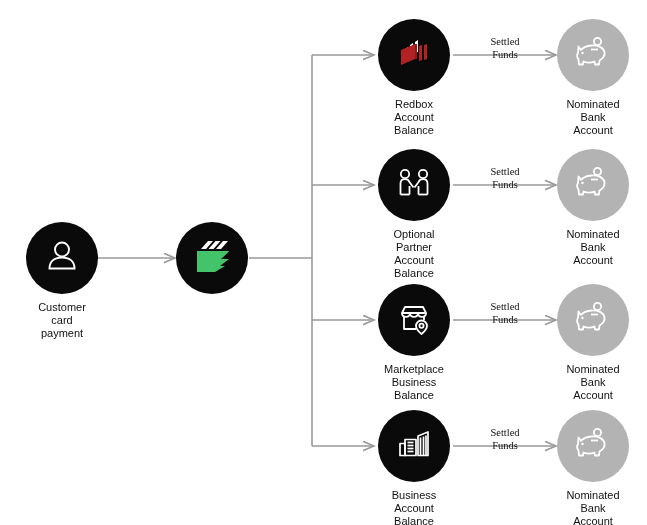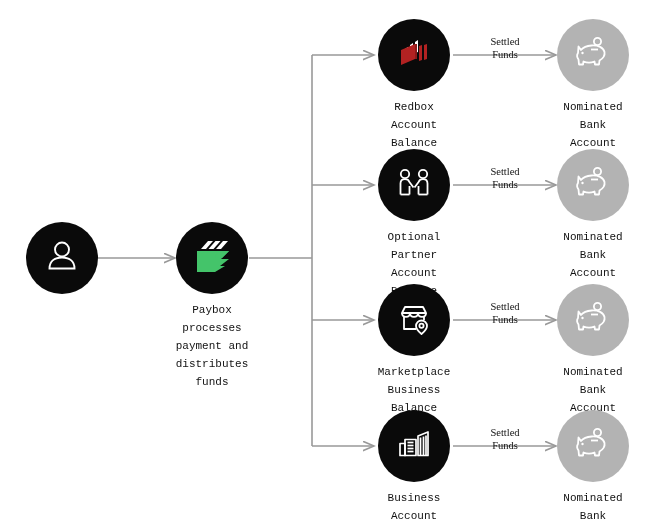--- a/index.html
+++ b/index.html
@@ -40,23 +40,23 @@
     display: flex;
     align-items: center;
     justify-content: center;
     box-sizing: border-box;
   }
   .disc.dark  { background: #0a0a0a; }
   .disc.grey  { background: #b3b3b3; }
 
   .node-label {
     margin-top: 7px;
-    font-family: Liberation Mono, monospace;
+    font-family: Liberation Sans, sans-serif;
     font-size: 11px;
-    line-height: 18px;
+    line-height: 13px;
     color: #111111;
     white-space: pre-line;
     letter-spacing: 0px;
   }
 
   
   .edge-label {
     position: absolute;
     font-family: Liberation Serif, serif;
     font-size: 10.5px;
@@ -100,43 +100,41 @@
 
   <div class="node" style="left:2px; top:222px;">
     <div class="disc dark">
       <span>
         <svg width="40" height="40" viewBox="0 0 40 40" fill="none" stroke="#ffffff" stroke-width="1.9">
           <circle cx="20" cy="13.5" r="7"></circle>
           <path d="M7.5 32.5 C7.5 24.5 13.5 21.5 20 21.5 C26.5 21.5 32.5 24.5 32.5 32.5 Z"></path>
         </svg>
       </span>
     </div>
+    <div class="node-label">Customer
+card
+payment</div>
   </div>
 
   <div class="node" style="left:152px; top:222px;">
     <div class="disc dark">
       <span>
         <svg width="42" height="42" viewBox="0 0 42 42">
 
           <g fill="#ffffff">
             <polygon points="10,14 17,6 22,6 15,14"></polygon>
             <polygon points="17.5,14 24.5,6 29.5,6 22.5,14"></polygon>
             <polygon points="25,14 32,6 37,6 30,14"></polygon>
           </g>
 
           <path d="M6,16 L26,16 L38,16 L30,24 L38,24 L29,31 L34,31 L24,37 L6,37 Z" fill="#44c46a"></path>
           <path d="M26,16 L38,16 L31,23 L24,23 Z" fill="#44c46a"></path>
         </svg>
       </span>
     </div>
-    <div class="node-label">Paybox
-processes
-payment and
-distributes
-funds</div>
   </div>
 
   <div class="node" style="left:354px; top:19px;">
     <div class="disc dark">
       <span>
         <svg width="42" height="42" viewBox="0 0 42 42">
           <g fill="#ffffff">
             <polygon points="12,17 15,15 15,22 12,23"></polygon>
             <polygon points="17,13 20,11 20,21 17,22"></polygon>
             <polygon points="22,10 25,8 25,20 22,21"></polygon>

